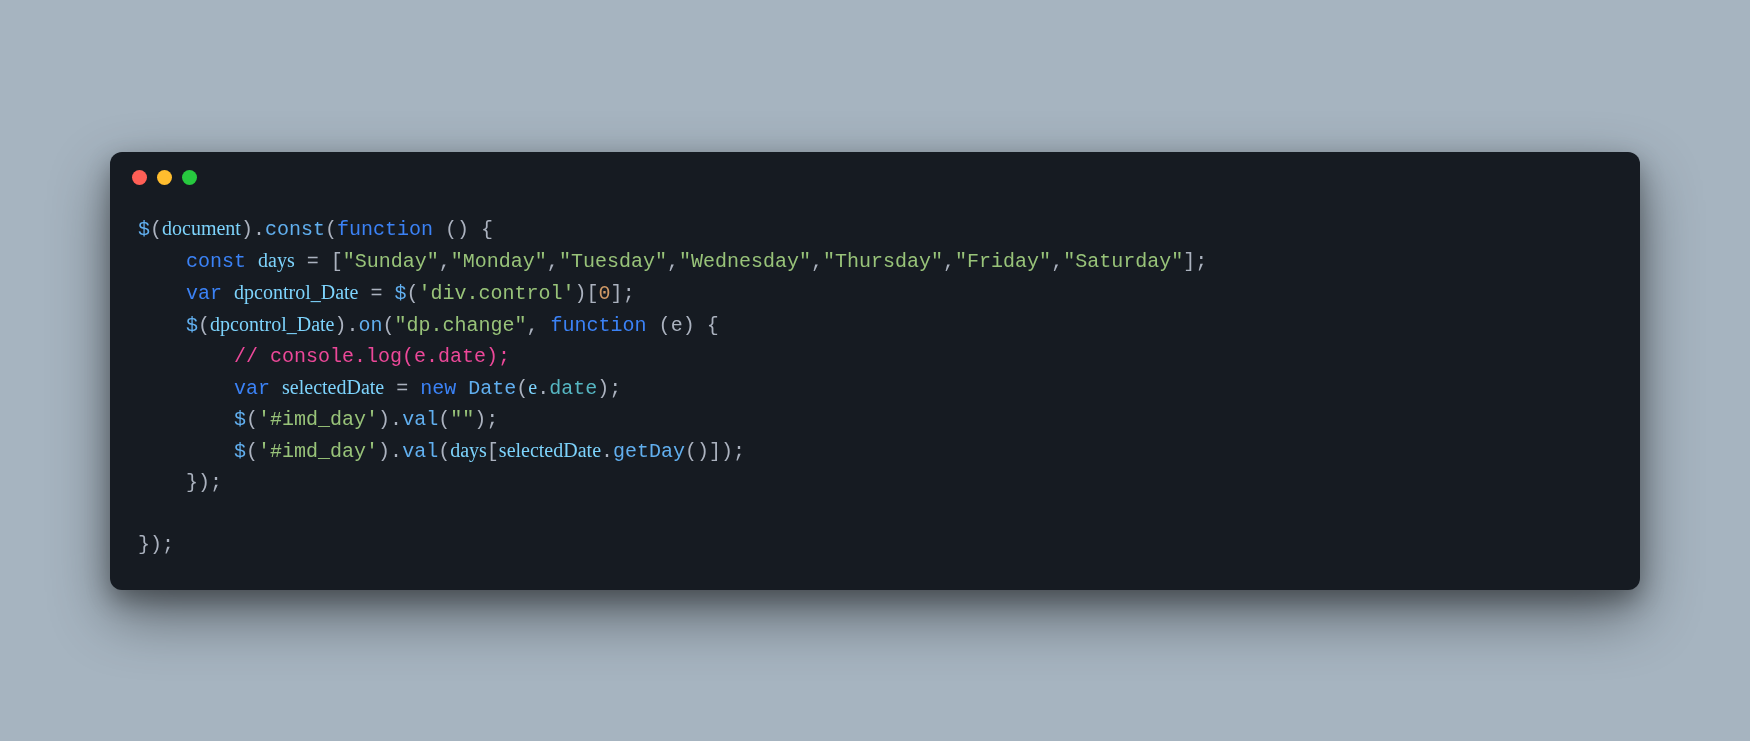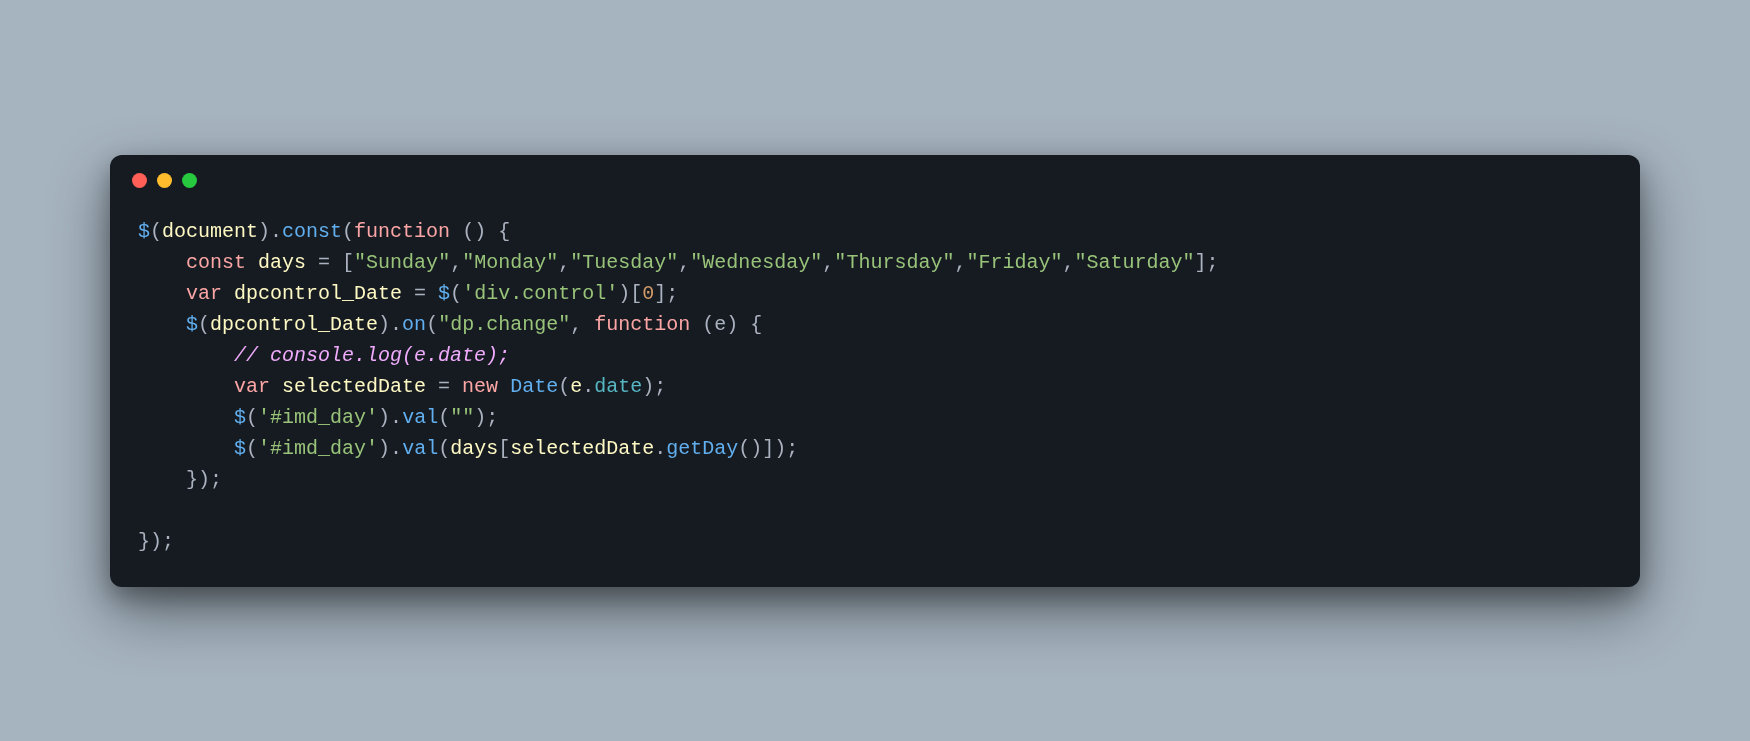--- a/index.html
+++ b/index.html
@@ -53,28 +53,28 @@
 
     .code-content {
       padding: 10px 28px 30px 28px;
       font-size: 20px;
       line-height: 1.55;
       white-space: pre;
       color: #abb2bf;
     }
 
     .tk-fn { color: #61afef; }
-    .tk-var { color: #fef9c3; }
+    .tk-var { color: #7dd3fc; font-family: Liberation Serif, serif; }
     .tk-prop { color: #56b6c2; }
     .tk-str { color: #98c379; }
     .tk-num { color: #d19a66; }
     .tk-punct { color: #abb2bf; }
-    .tk-comment { color: #f0abfc; font-style: italic; }
+    .tk-comment { color: #ec4899; }
     .tk-param { color: #abb2bf; }
-    .tk-storage { color: #fca5a5; }
+    .tk-storage { color: #3b82f6; }
   </style>
 </head>
 <body>
 
 <div class="code-window">
   <div class="window-header">
     <div class="traffic-light red"></div>
     <div class="traffic-light yellow"></div>
     <div class="traffic-light green"></div>
   </div>

